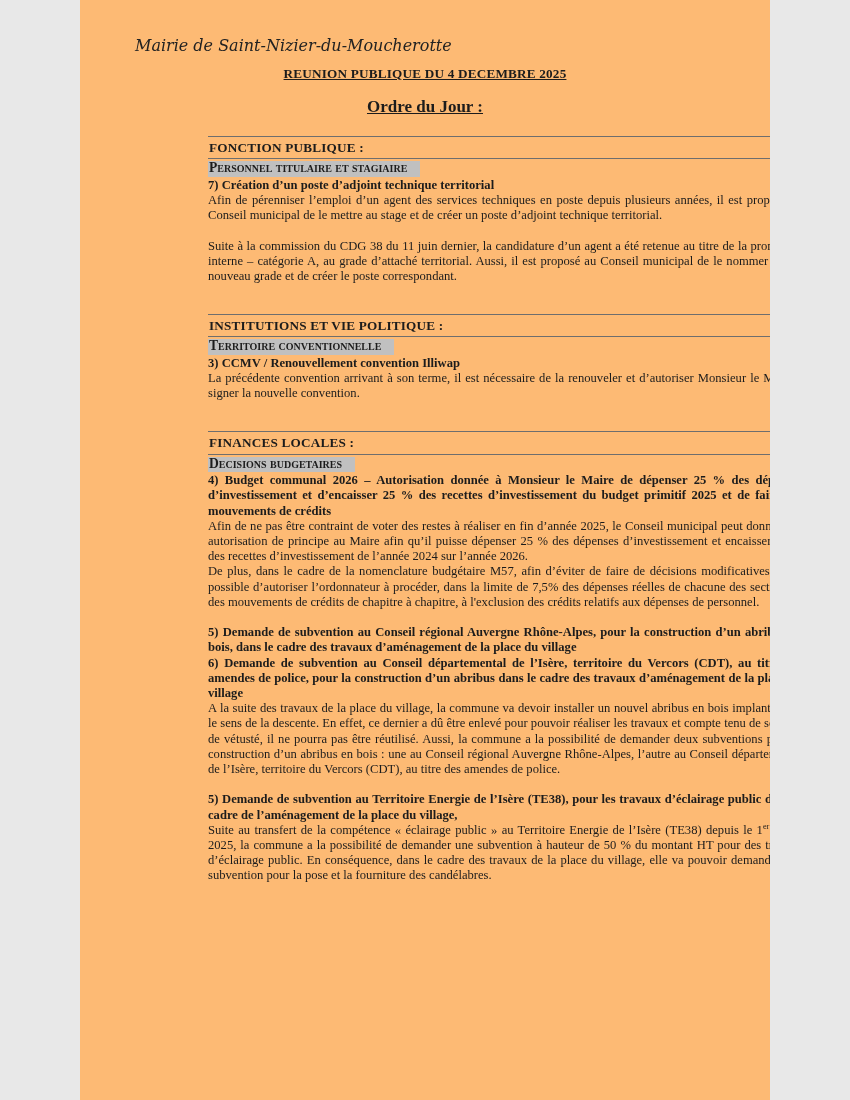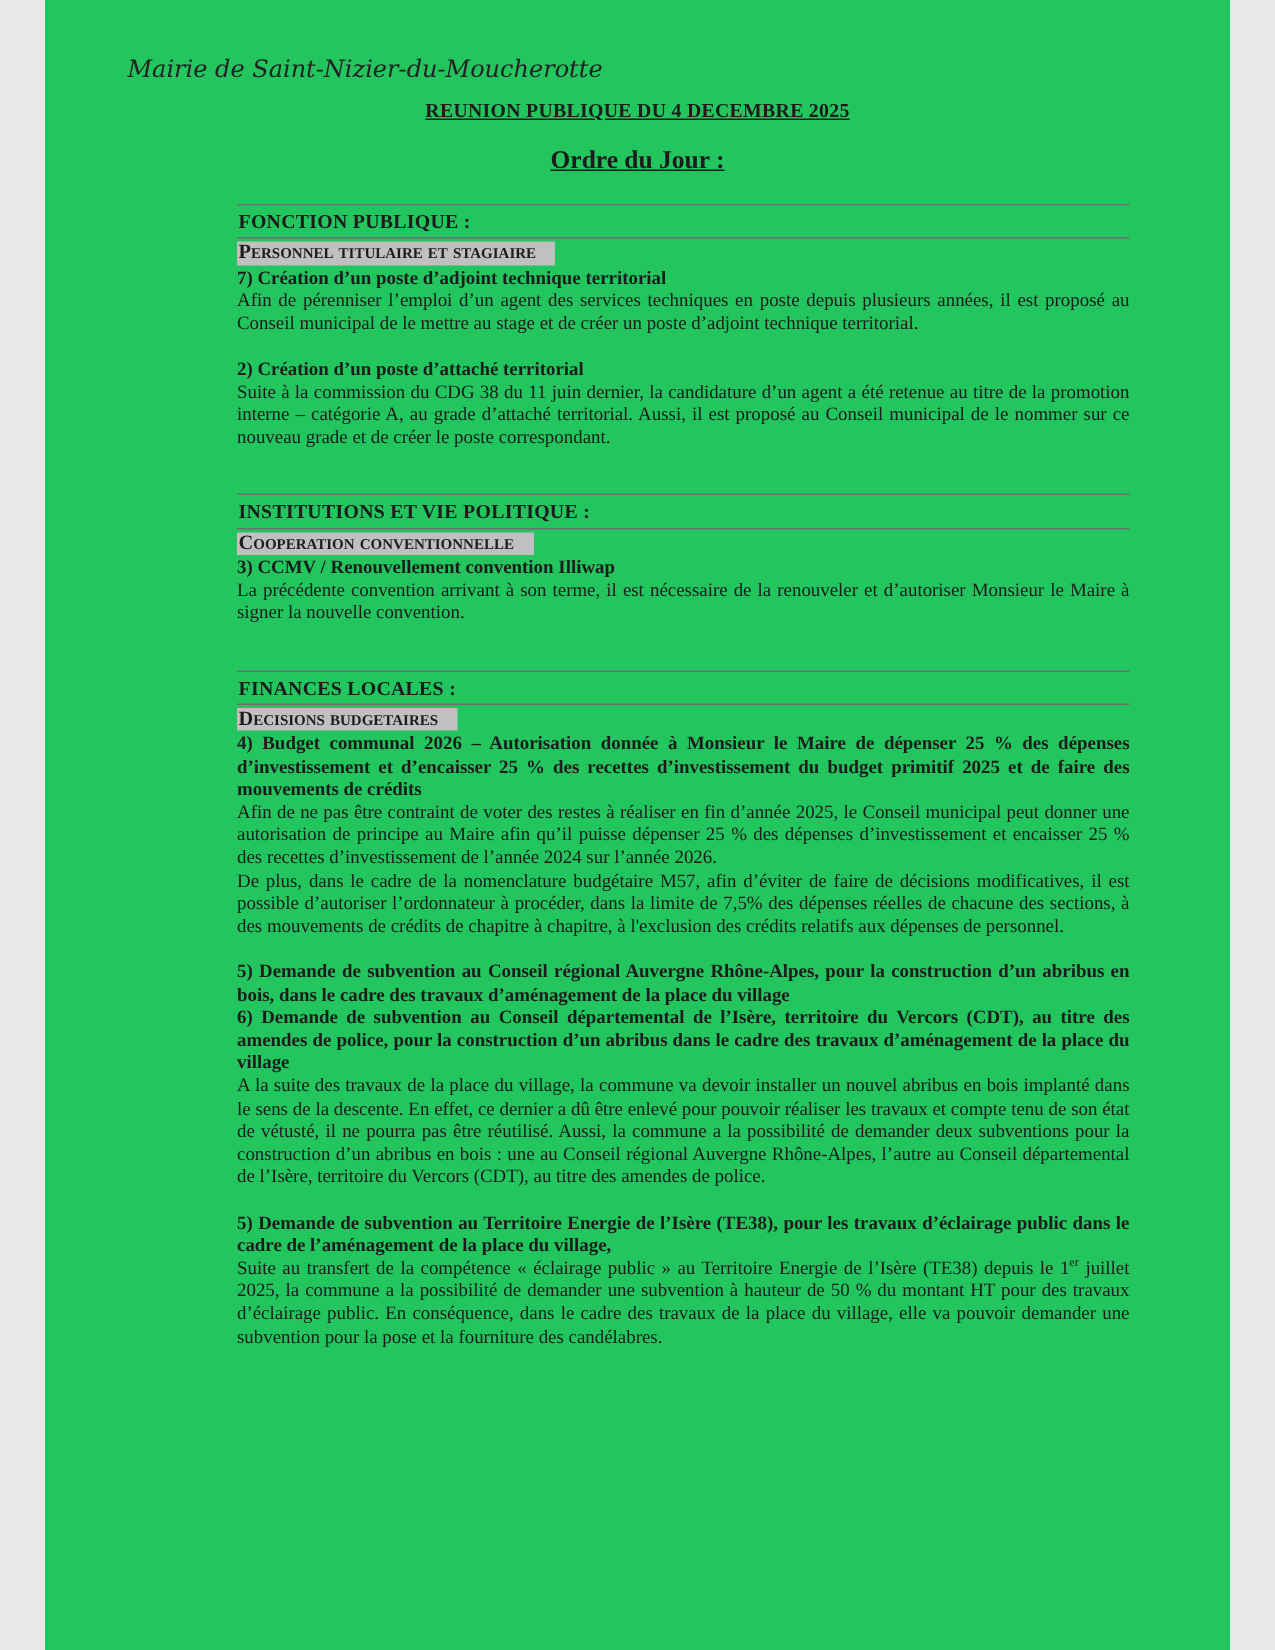--- a/index.html
+++ b/index.html
@@ -1,20 +1,20 @@
 <!DOCTYPE html>
 <html><head>
 <meta charset="utf-8">
 <style>
   html,body { margin:0; padding:0; background:#e8e8e8; }
   .page {
     position:relative;
-    width:790px; height:1100px;
+    width:690px; height:1100px;
     margin:0 auto;
-    background:#22c55e;
+    background:#fdba74;
     font-family:"Liberation Serif", serif;
     color:#1c1c1c;
     overflow:hidden;
   }
   .org-header {
     position:absolute;
     left:55px; top:36px;
     font-family:"DejaVu Serif", serif;
     font-style:italic;
     font-size:16px;
@@ -83,26 +83,25 @@
     <div class="doc-subtitle">Ordre du Jour :</div>
   </div>
 
   <div class="content">
       <div class="section">
         <div class="section-heading">FONCTION PUBLIQUE :</div>
         <div class="section-sub"><span class="highlight">Personnel titulaire et stagiaire</span></div>
         <div class="item-title">7) Création d’un poste d’adjoint technique territorial</div>
         <div class="para">Afin de pérenniser l’emploi d’un agent des services techniques en poste depuis plusieurs années, il est proposé au Conseil municipal de le mettre au stage et de créer un poste d’adjoint technique territorial.</div>
         <div class="spacer"></div>
-        <div class="item-title">2) Création d’un poste d’attaché territorial</div>
         <div class="para">Suite à la commission du CDG 38 du 11 juin dernier, la candidature d’un agent a été retenue au titre de la promotion interne – catégorie A, au grade d’attaché territorial. Aussi, il est proposé au Conseil municipal de le nommer sur ce nouveau grade et de créer le poste correspondant.</div>
       </div>
       <div class="section">
         <div class="section-heading">INSTITUTIONS ET VIE POLITIQUE :</div>
-        <div class="section-sub"><span class="highlight">Cooperation conventionnelle</span></div>
+        <div class="section-sub"><span class="highlight">Territoire conventionnelle</span></div>
         <div class="item-title">3) CCMV / Renouvellement convention Illiwap</div>
         <div class="para">La précédente convention arrivant à son terme, il est nécessaire de la renouveler et d’autoriser Monsieur le Maire à signer la nouvelle convention.</div>
       </div>
       <div class="section">
         <div class="section-heading">FINANCES LOCALES :</div>
         <div class="section-sub"><span class="highlight">Decisions budgetaires</span></div>
         <div class="item-title">4) Budget communal 2026 – Autorisation donnée à Monsieur le Maire de dépenser 25 % des dépenses d’investissement et d’encaisser 25 % des recettes d’investissement du budget primitif 2025 et de faire des mouvements de crédits</div>
         <div class="para">Afin de ne pas être contraint de voter des restes à réaliser en fin d’année 2025, le Conseil municipal peut donner une autorisation de principe au Maire afin qu’il puisse dépenser 25 % des dépenses d’investissement et encaisser 25 % des recettes d’investissement de l’année 2024 sur l’année 2026.</div>
         <div class="para">De plus, dans le cadre de la nomenclature budgétaire M57, afin d’éviter de faire de décisions modificatives, il est possible d’autoriser l’ordonnateur à procéder, dans la limite de 7,5% des dépenses réelles de chacune des sections, à des mouvements de crédits de chapitre à chapitre, à l'exclusion des crédits relatifs aux dépenses de personnel.</div>
         <div class="spacer"></div>

